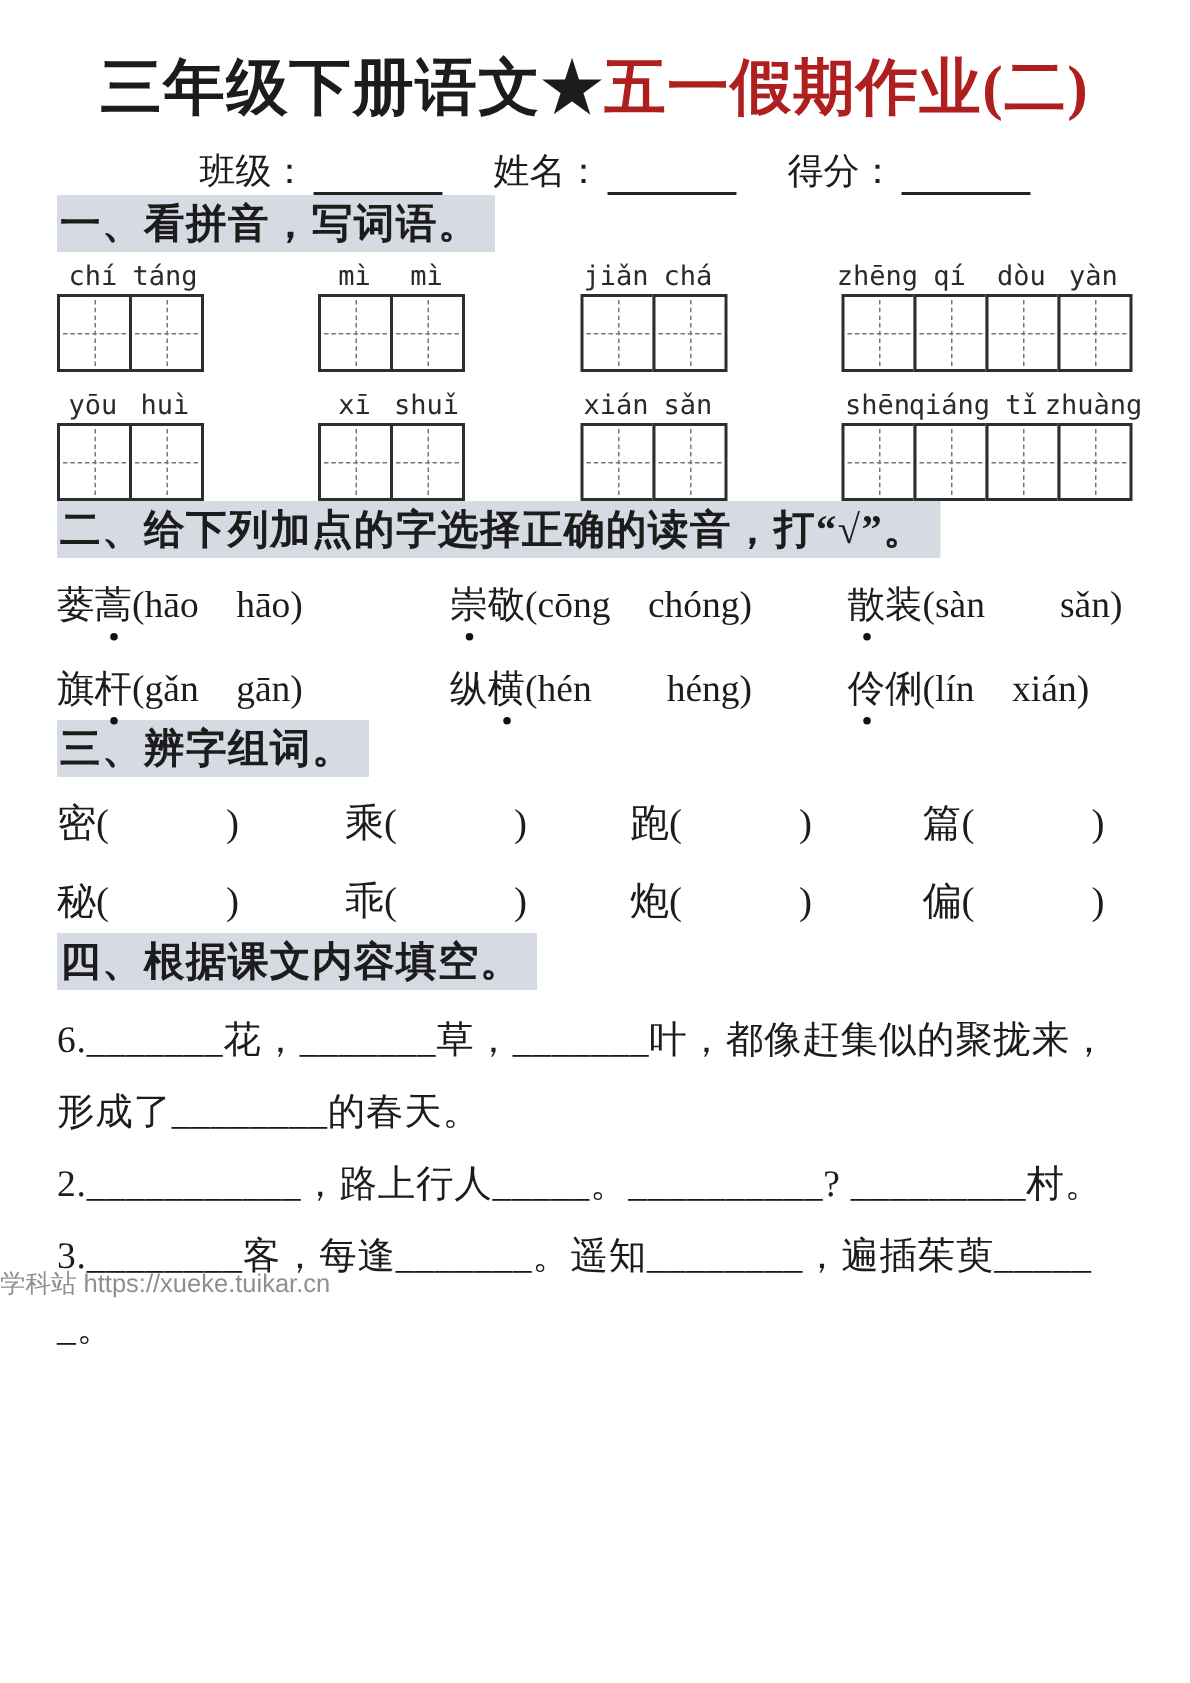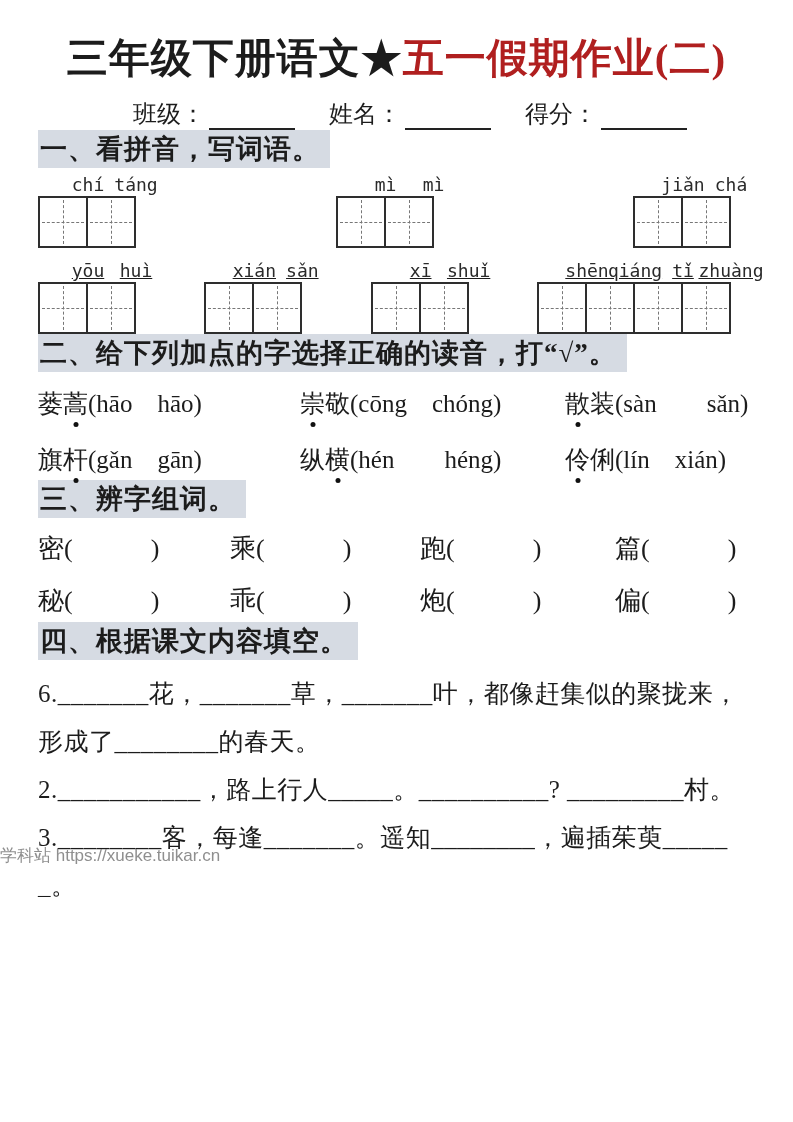--- a/index.html
+++ b/index.html
@@ -26,23 +26,23 @@
     display:inline-block;
     background:#d6dbe3;
     font-weight:bold;
     font-size:27px;
     line-height:36px;
     padding:1px 10px 1px 2px;
     letter-spacing:1px;
   }
   
   .py-row { display:flex; justify-content:space-between; width:717px; margin-top:6px; }
-  .py-row + .py-row { margin-top:12px;text-decoration:underline; }
+  .py-row + .py-row { margin-top:12px; }
   .py-group {}
-  .py-labels { display:flex;margin-left:26px; }
+  .py-labels { display:flex; }
   .py-syl {
     width:48px; text-align:center;
     font-family:"DejaVu Sans Mono","Liberation Mono",monospace;
     font-size:18px; line-height:22px; color:#2a2a2a; white-space:nowrap;
     display:flex; justify-content:center;
   }
   .py-boxes { display:flex; }
   .tzg { width:50px; height:52px; border:2px solid #2e2e2e; position:relative; background:#fff; }
   .tzg + .tzg { margin-left:-2px; }
   .tzg::before { content:""; position:absolute; left:50%; top:2px; bottom:2px; border-left:1px dashed #777; }
@@ -116,46 +116,60 @@
         <div class="py-group">
           <div class="py-labels">
             <div class="py-syl">jiǎn</div>
             <div class="py-syl">chá</div>
           </div>
           <div class="py-boxes">
             <div class="tzg"></div>
             <div class="tzg"></div>
           </div>
         </div>
+        <div class="py-group">
+          <div class="py-labels">
+            <div class="py-syl">zhēng</div>
+            <div class="py-syl">qí</div>
+            <div class="py-syl">dòu</div>
+            <div class="py-syl">yàn</div>
+          </div>
+          <div class="py-boxes">
+            <div class="tzg"></div>
+            <div class="tzg"></div>
+            <div class="tzg"></div>
+            <div class="tzg"></div>
+          </div>
+        </div>
       </div>
     <div class="py-row">
         <div class="py-group">
           <div class="py-labels">
             <div class="py-syl">yōu</div>
             <div class="py-syl">huì</div>
           </div>
           <div class="py-boxes">
             <div class="tzg"></div>
             <div class="tzg"></div>
           </div>
         </div>
         <div class="py-group">
           <div class="py-labels">
+            <div class="py-syl">xī</div>
+            <div class="py-syl">shuǐ</div>
+          </div>
+          <div class="py-boxes">
+            <div class="tzg"></div>
+            <div class="tzg"></div>
+          </div>
+        </div>
+        <div class="py-group">
+          <div class="py-labels">
             <div class="py-syl">xián</div>
             <div class="py-syl">sǎn</div>
-          </div>
-          <div class="py-boxes">
-            <div class="tzg"></div>
-            <div class="tzg"></div>
-          </div>
-        </div>
-        <div class="py-group">
-          <div class="py-labels">
-            <div class="py-syl">xī</div>
-            <div class="py-syl">shuǐ</div>
           </div>
           <div class="py-boxes">
             <div class="tzg"></div>
             <div class="tzg"></div>
           </div>
         </div>
         <div class="py-group">
           <div class="py-labels">
             <div class="py-syl">shēn</div>
             <div class="py-syl">qiáng</div>

